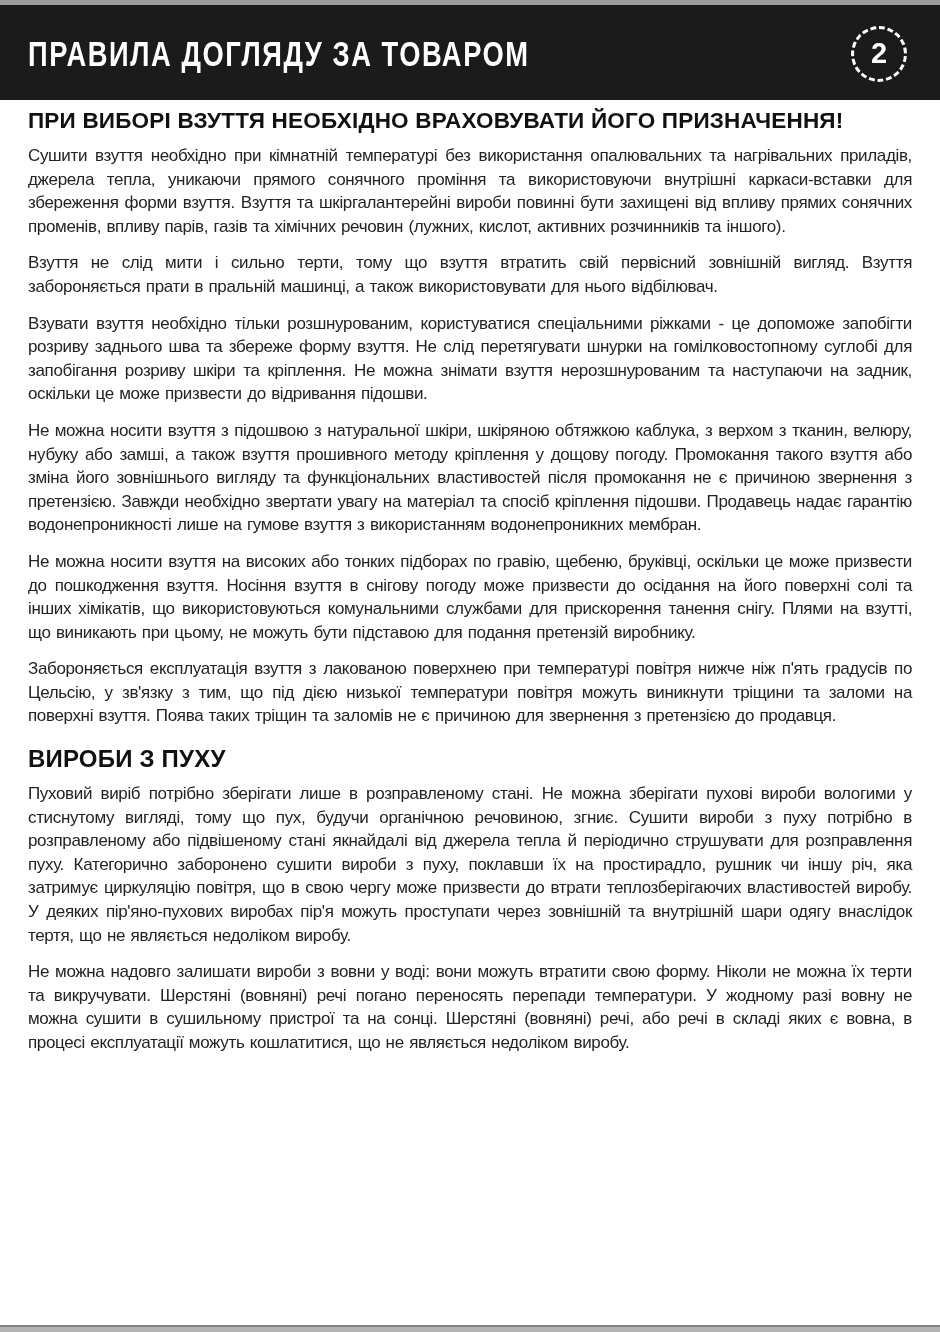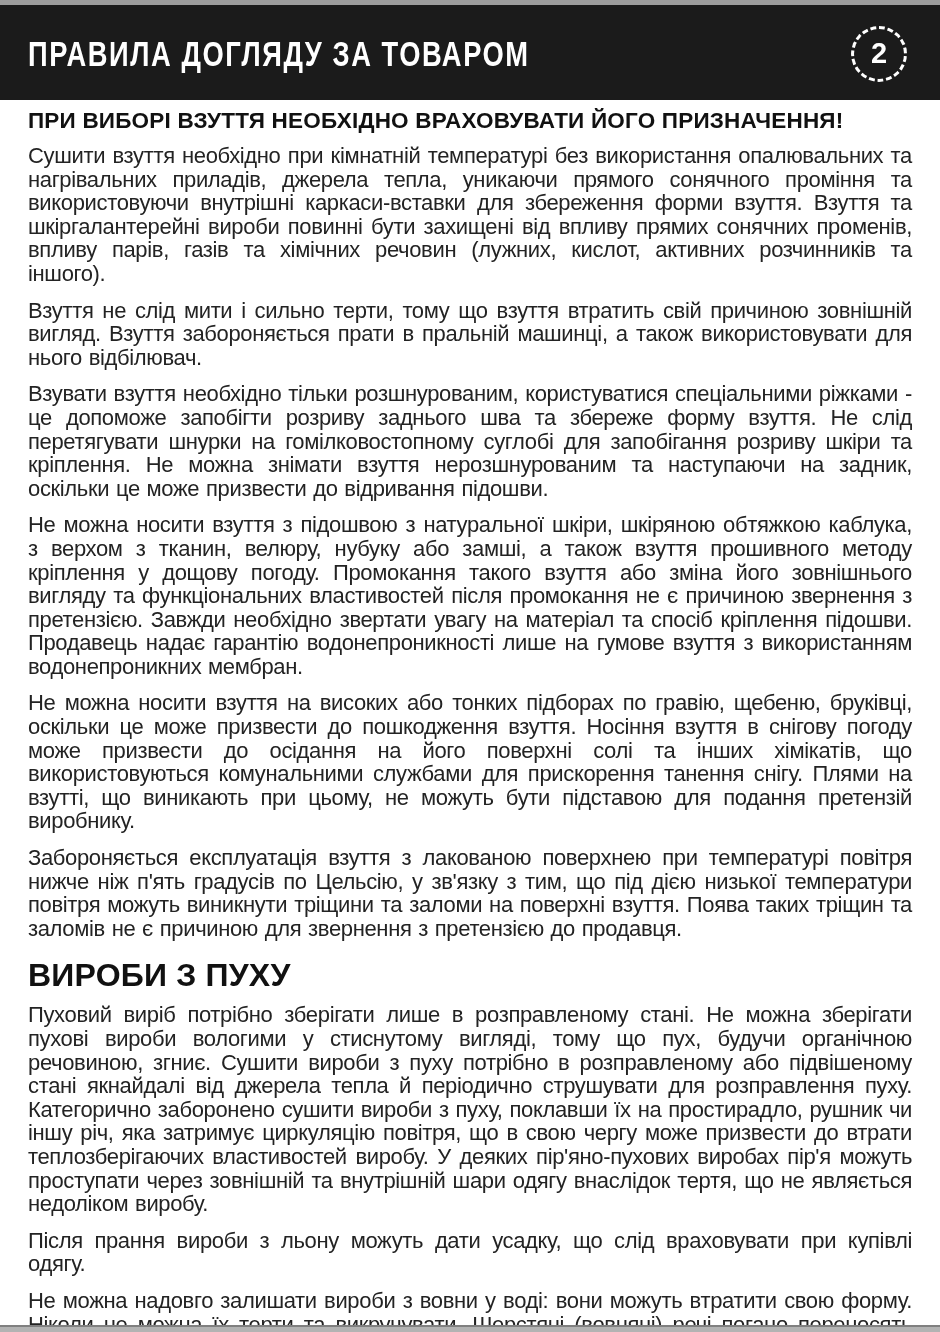--- a/index.html
+++ b/index.html
@@ -51,30 +51,30 @@
     padding:8px 28px 0 28px;
   }
   .lead-heading{
     font-size:22.5px;
     font-weight:bold;
     color:var(--heading);
     letter-spacing:0.2px;
     margin:0 0 10px 0;
   }
   .content p{
-    font-size:22px;
+    font-size:17px;
     line-height:23.6px;
     text-align:justify;
     letter-spacing:-0.35px;
     word-spacing:1px;
     color:var(--text);
     margin:8px 0 13px 0;
   }
   .section-heading{
-    font-size:32px;
+    font-size:24px;
     font-weight:bold;
     color:var(--heading);
     letter-spacing:0.2px;
     margin:17px 0 9px 0;
   }
   .bottom-strip{
     position:absolute;left:0;bottom:0;
     width:100%;height:7px;
     background:var(--bottom-strip);
     border-top:2px solid var(--bottom-strip-line);
@@ -92,34 +92,33 @@
     <div class="page-badge">
       <span>2</span>
     </div>
   </header>
 
   <main class="content">
 
     <section>
       <h1 class="lead-heading">ПРИ ВИБОРІ ВЗУТТЯ НЕОБХІДНО ВРАХОВУВАТИ ЙОГО ПРИЗНАЧЕННЯ!</h1>
       <p>Сушити взуття необхідно при кімнатній температурі без використання опалювальних та нагрівальних приладів, джерела тепла, уникаючи прямого сонячного проміння та використовуючи внутрішні каркаси-вставки для збереження форми взуття. Взуття та шкіргалантерейні вироби повинні бути захищені від впливу прямих сонячних променів, впливу парів, газів та хімічних речовин (лужних, кислот, активних розчинників та іншого).</p>
-      <p>Взуття не слід мити і сильно терти, тому що взуття втратить свій причиною зовнішній вигляд. Взуття забороняється прати в пральній машинці, а також використовувати для нього відбілювач.</p>
+      <p>Взуття не слід мити і сильно терти, тому що взуття втратить свій первісний зовнішній вигляд. Взуття забороняється прати в пральній машинці, а також використовувати для нього відбілювач.</p>
       <p>Взувати взуття необхідно тільки розшнурованим, користуватися спеціальними ріжками - це допоможе запобігти розриву заднього шва та збереже форму взуття. Не слід перетягувати шнурки на гомілковостопному суглобі для запобігання розриву шкіри та кріплення. Не можна знімати взуття нерозшнурованим та наступаючи на задник, оскільки це може призвести до відривання підошви.</p>
       <p>Не можна носити взуття з підошвою з натуральної шкіри, шкіряною обтяжкою каблука, з верхом з тканин, велюру, нубуку або замші, а також взуття прошивного методу кріплення у дощову погоду. Промокання такого взуття або зміна його зовнішнього вигляду та функціональних властивостей після промокання не є причиною звернення з претензією. Завжди необхідно звертати увагу на матеріал та спосіб кріплення підошви. Продавець надає гарантію водонепроникності лише на гумове взуття з використанням водонепроникних мембран.</p>
       <p>Не можна носити взуття на високих або тонких підборах по гравію, щебеню, бруківці, оскільки це може призвести до пошкодження взуття. Носіння взуття в снігову погоду може призвести до осідання на його поверхні солі та інших хімікатів, що використовуються комунальними службами для прискорення танення снігу. Плями на взутті, що виникають при цьому, не можуть бути підставою для подання претензій виробнику.</p>
       <p>Забороняється експлуатація взуття з лакованою поверхнею при температурі повітря нижче ніж п'ять градусів по Цельсію, у зв'язку з тим, що під дією низької температури повітря можуть виникнути тріщини та заломи на поверхні взуття. Поява таких тріщин та заломів не є причиною для звернення з претензією до продавця.</p>
     </section>
 
     <section>
       <h2 class="section-heading">ВИРОБИ З ПУХУ</h2>
       <p>Пуховий виріб потрібно зберігати лише в розправленому стані. Не можна зберігати пухові вироби вологими у стиснутому вигляді, тому що пух, будучи органічною речовиною, згниє. Сушити вироби з пуху потрібно в розправленому або підвішеному стані якнайдалі від джерела тепла й періодично струшувати для розправлення пуху. Категорично заборонено сушити вироби з пуху, поклавши їх на простирадло, рушник чи іншу річ, яка затримує циркуляцію повітря, що в свою чергу може призвести до втрати теплозберігаючих властивостей виробу. У деяких пір'яно-пухових виробах пір'я можуть проступати через зовнішній та внутрішній шари одягу внаслідок тертя, що не являється недоліком виробу.</p>
     </section>
 
     <section>
-      <p>Після прання вироби з льону можуть дати усадку, що слід враховувати при купівлі одягу.</p>
     </section>
 
     <section>
       <p>Не можна надовго залишати вироби з вовни у воді: вони можуть втратити свою форму. Ніколи не можна їх терти та викручувати. Шерстяні (вовняні) речі погано переносять перепади температури. У жодному разі вовну не можна сушити в сушильному пристрої та на сонці. Шерстяні (вовняні) речі, або речі в складі яких є вовна, в процесі експлуатації можуть кошлатитися, що не являється недоліком виробу.</p>
     </section>
 
   </main>
 
   <footer class="bottom-strip"></footer>
 

